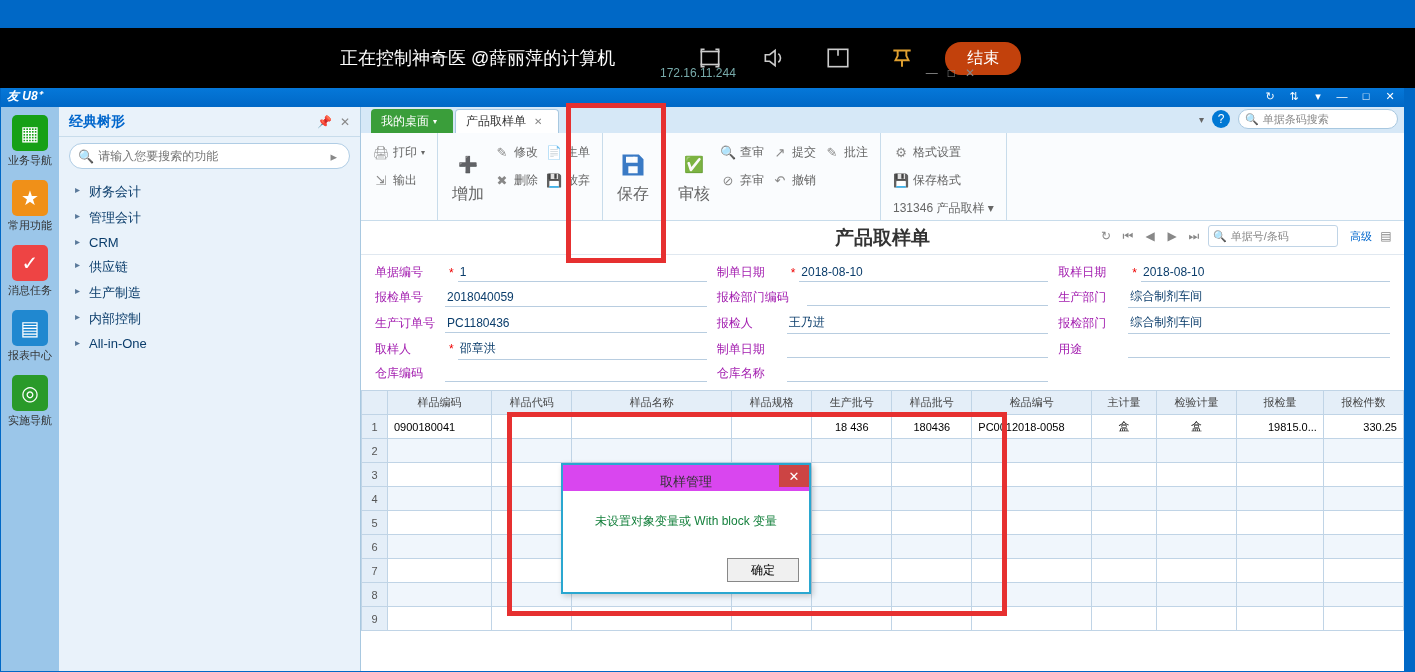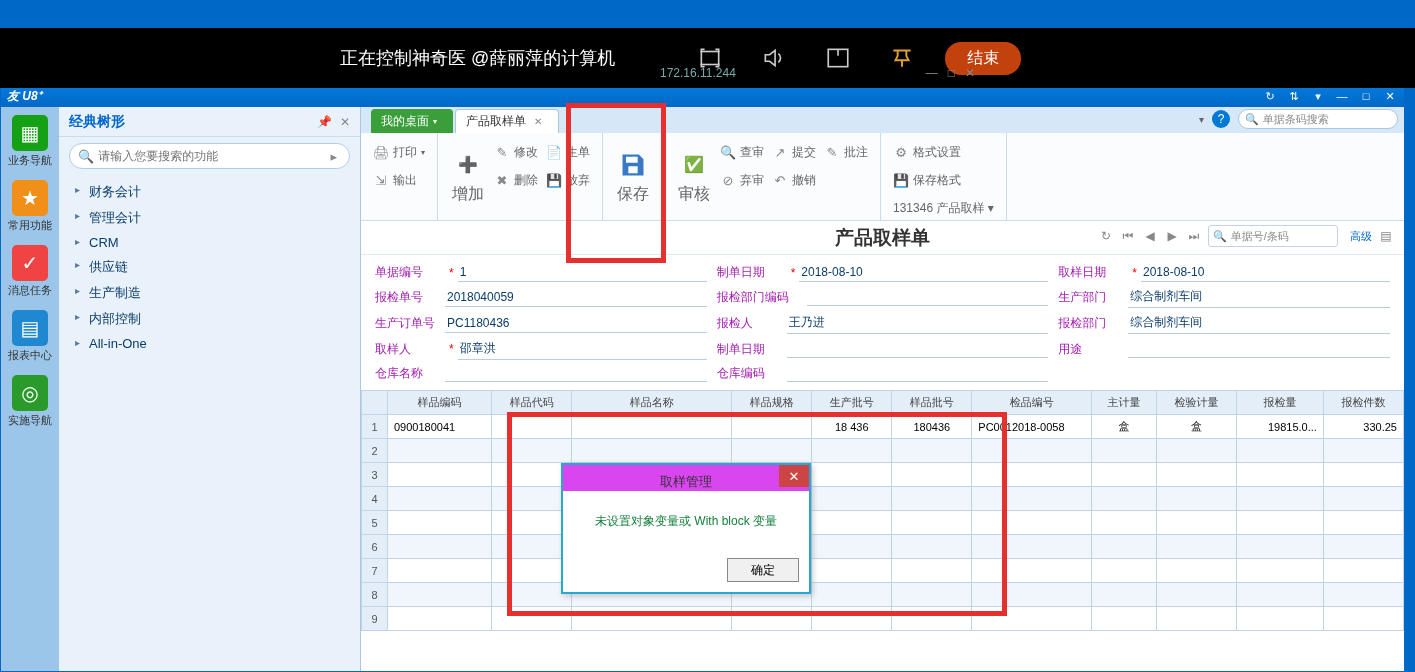--- a/index.html
+++ b/index.html
@@ -393,25 +393,25 @@
             <span class="fc-lbl">制单日期</span>
             <span class="fc-val"></span>
           </div>
         <div class="form-cell">
             <span class="fc-lbl">用途</span>
             <span class="fc-val"></span>
           </div>
       </div>
       <div class="form-row">
         <div class="form-cell">
+            <span class="fc-lbl">仓库编码</span>
+            <span class="fc-val"></span>
+          </div>
+        <div class="form-cell">
             <span class="fc-lbl">仓库名称</span>
-            <span class="fc-val"></span>
-          </div>
-        <div class="form-cell">
-            <span class="fc-lbl">仓库编码</span>
             <span class="fc-val"></span>
           </div>
         <div class="form-cell"></div>
       </div>
     </div>
 
 
     <div class="table">
       <table>
         <thead>

